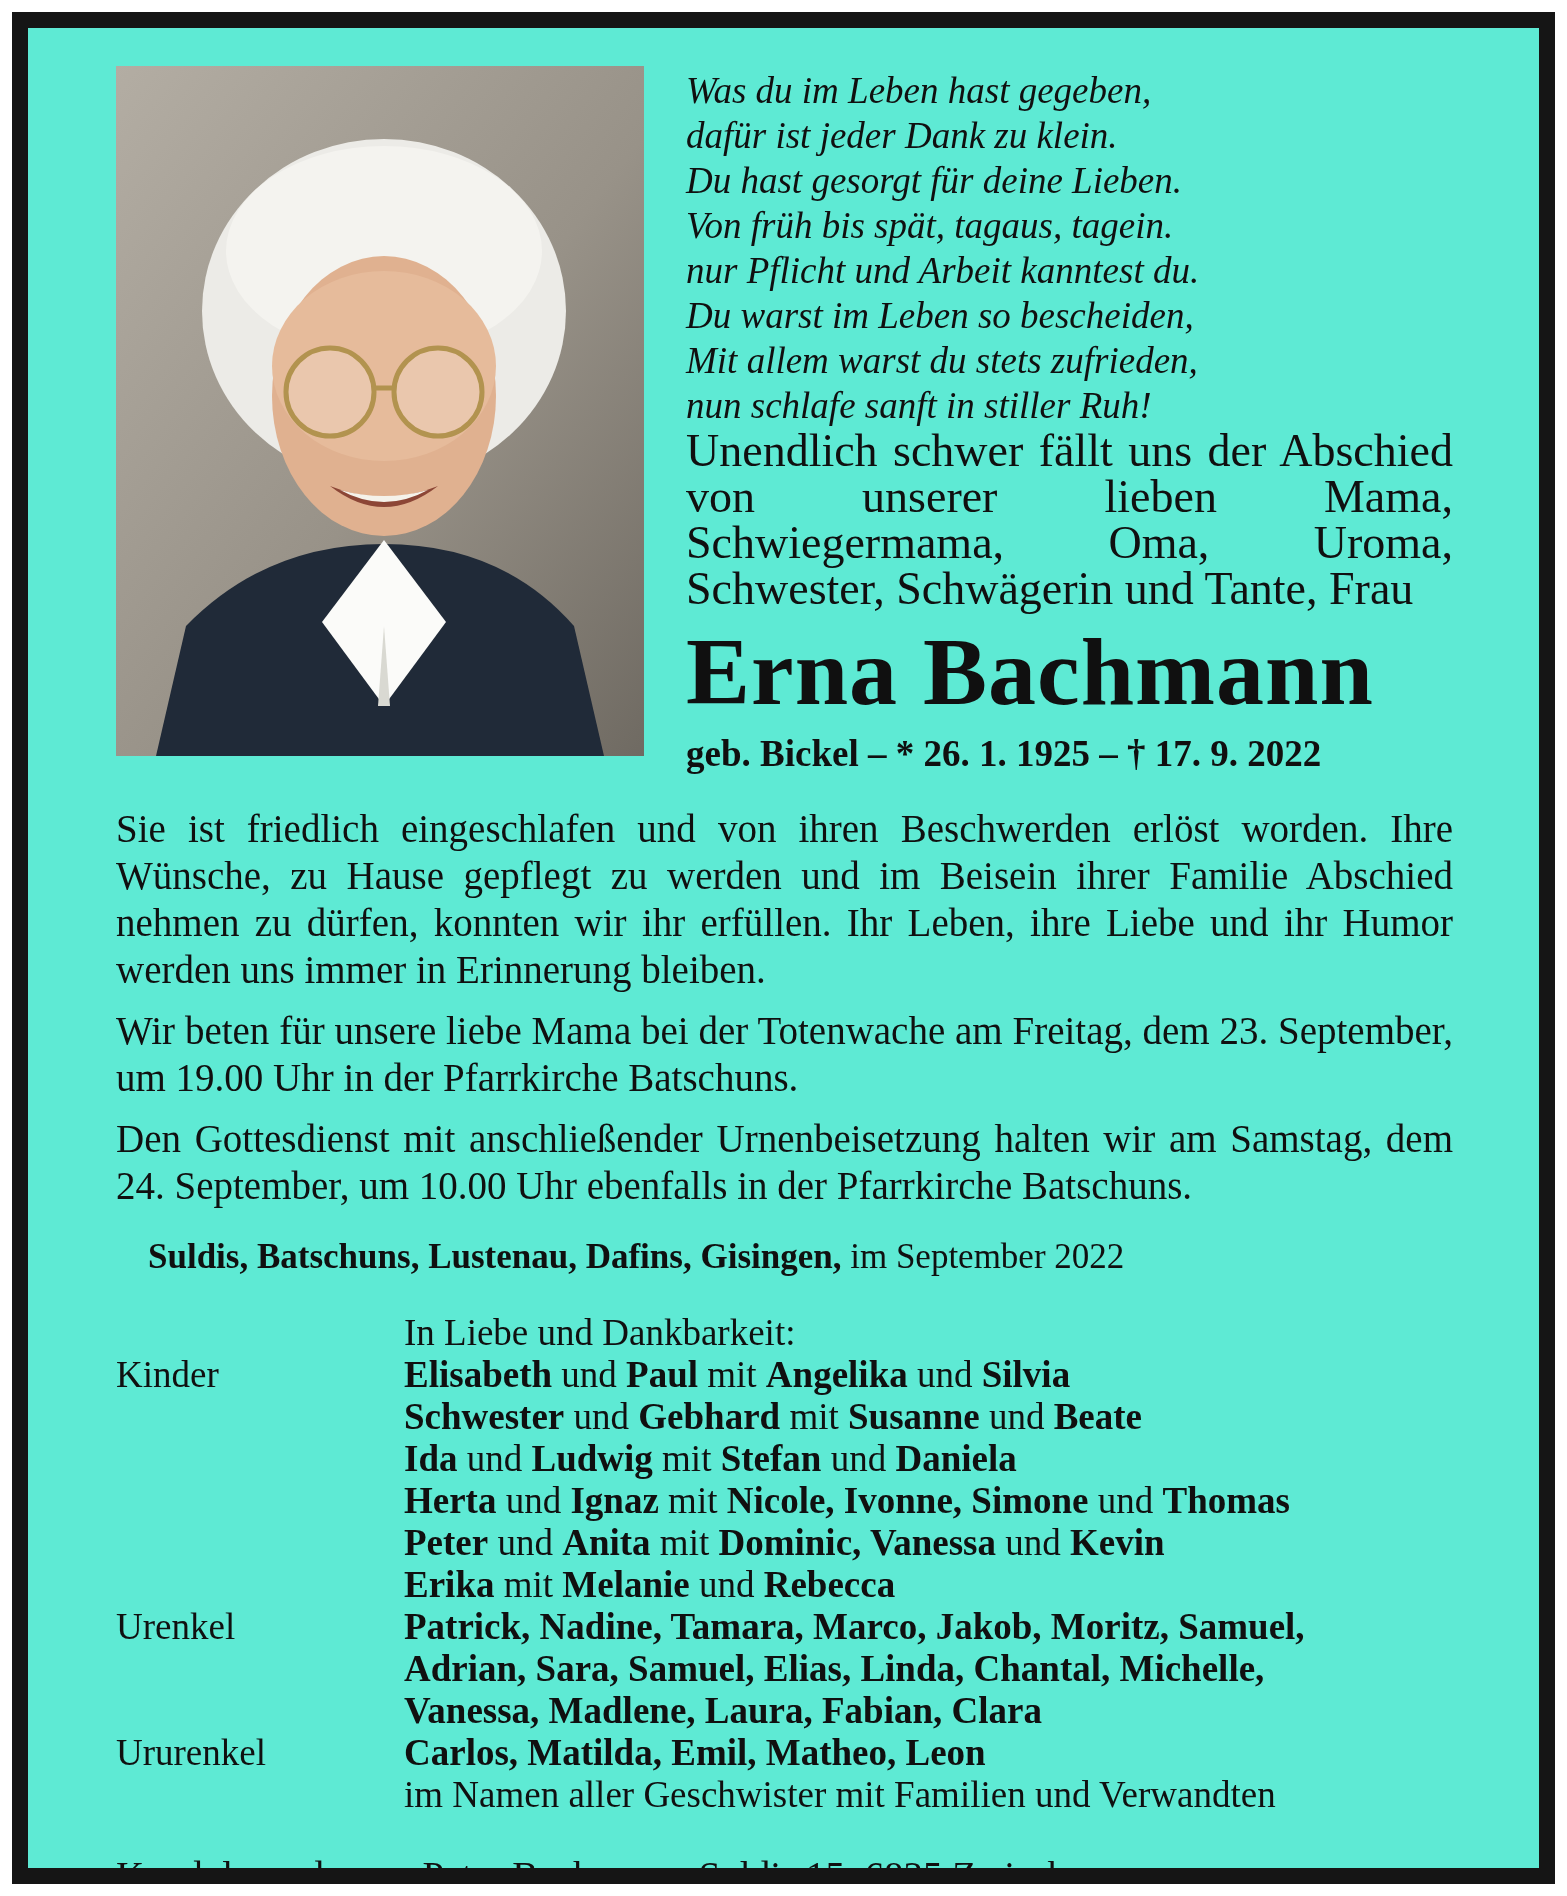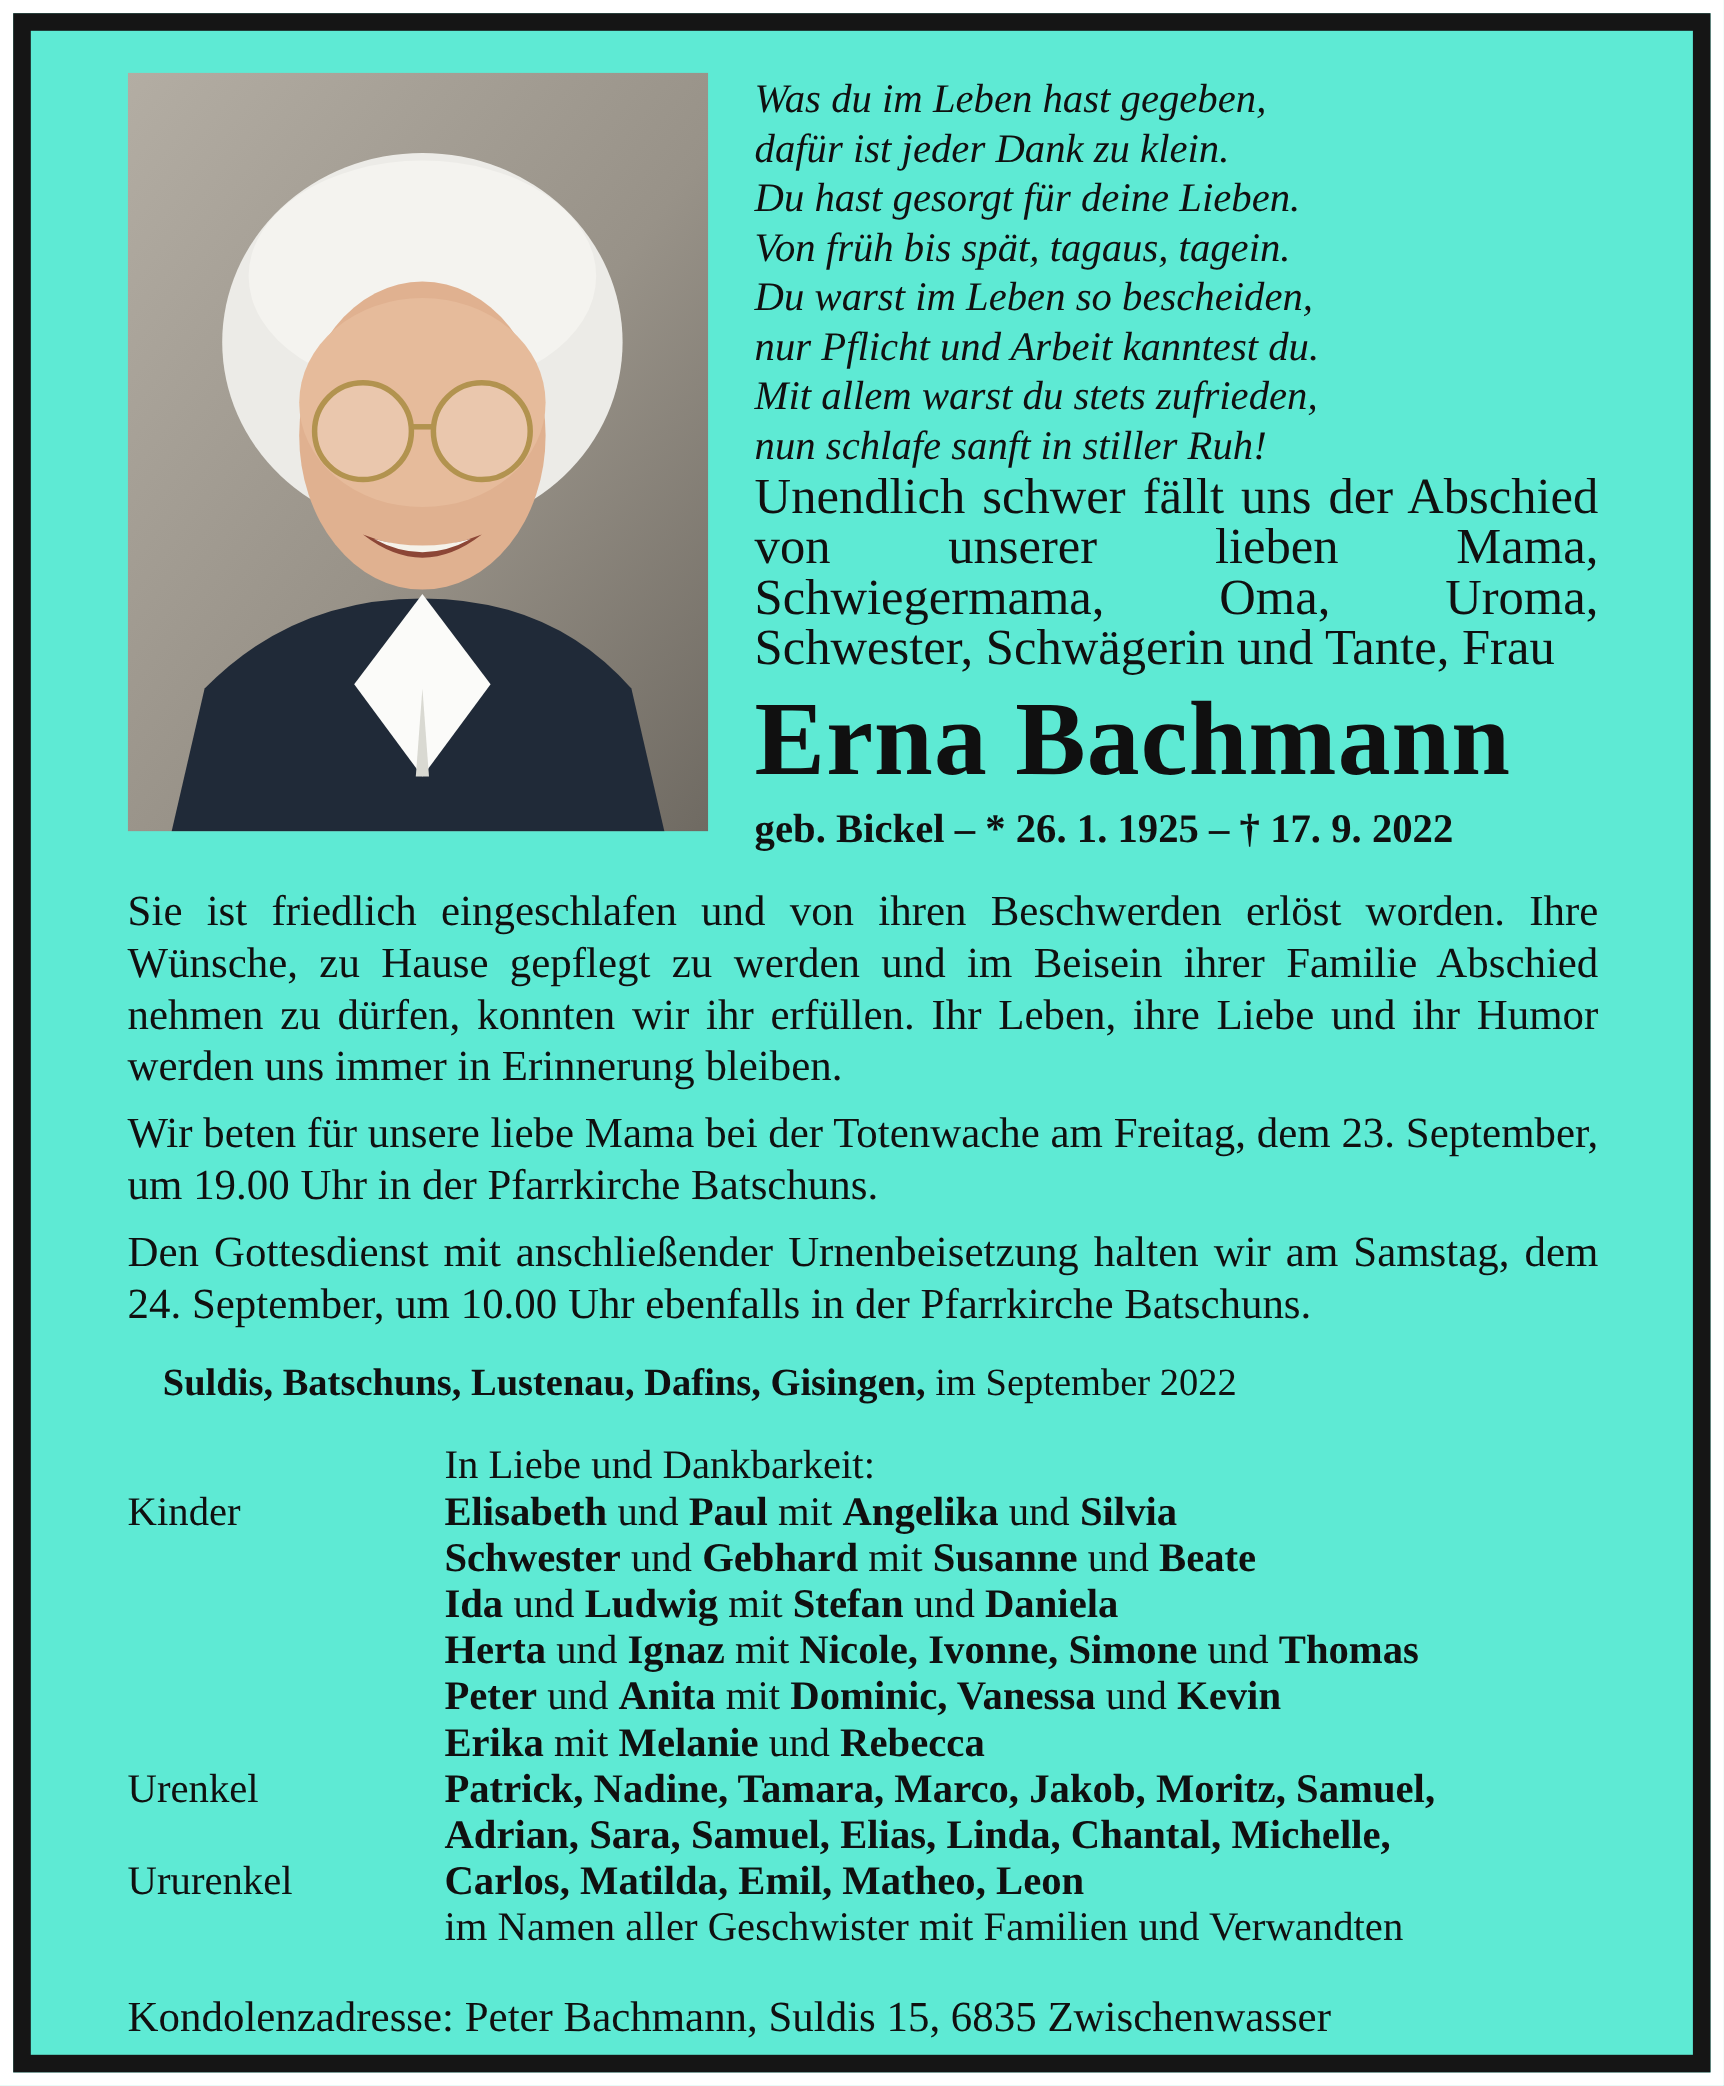--- a/index.html
+++ b/index.html
@@ -127,22 +127,22 @@
         <path d="M268 560 L262 640 L274 640 Z" fill="#d9d9d2"></path>
       </svg>
     </div>
 
     <div class="right-col">
       <div class="poem">
         <div>Was du im Leben hast gegeben,</div>
         <div>dafür ist jeder Dank zu klein.</div>
         <div>Du hast gesorgt für deine Lieben.</div>
         <div>Von früh bis spät, tagaus, tagein.</div>
+        <div>nur Pflicht und Arbeit kanntest du.</div>
         <div>Du warst im Leben so bescheiden,</div>
-        <div>nur Pflicht und Arbeit kanntest du.</div>
         <div>Mit allem warst du stets zufrieden,</div>
         <div>nun schlafe sanft in stiller Ruh!</div>
       </div>
       <div class="salutation">Unendlich schwer fällt uns der Abschied von unserer lieben Mama, Schwiegermama, Oma, Uroma, Schwester, Schwägerin und Tante, Frau</div>
       <div class="deceased-name">Erna Bachmann</div>
       <div class="dates-line">geb. Bickel – * 26. 1. 1925 – † 17. 9. 2022</div>
     </div>
 
   </div>
 
@@ -188,20 +188,21 @@
       <div class="family-row">
         <div class="family-label">Urenkel</div>
         <div class="family-content"><span class="b">Patrick, Nadine, Tamara, Marco, Jakob, Moritz, Samuel,</span></div>
       </div>
       <div class="family-row">
         <div class="family-label"></div>
         <div class="family-content"><span class="b">Adrian, Sara, Samuel, Elias, Linda, Chantal, Michelle,</span></div>
       </div>
       <div class="family-row">
         <div class="family-label"></div>
+        <div class="family-content"><span class="b">Vanessa, Madlene, Laura, Fabian, Clara</span></div>
       </div>
       <div class="family-row">
         <div class="family-label">Ururenkel</div>
         <div class="family-content"><span class="b">Carlos, Matilda, Emil, Matheo, Leon</span></div>
       </div>
       <div class="family-row">
         <div class="family-label"></div>
         <div class="family-content"><span>im Namen aller Geschwister mit Familien und Verwandten</span></div>
       </div>
     </div>

